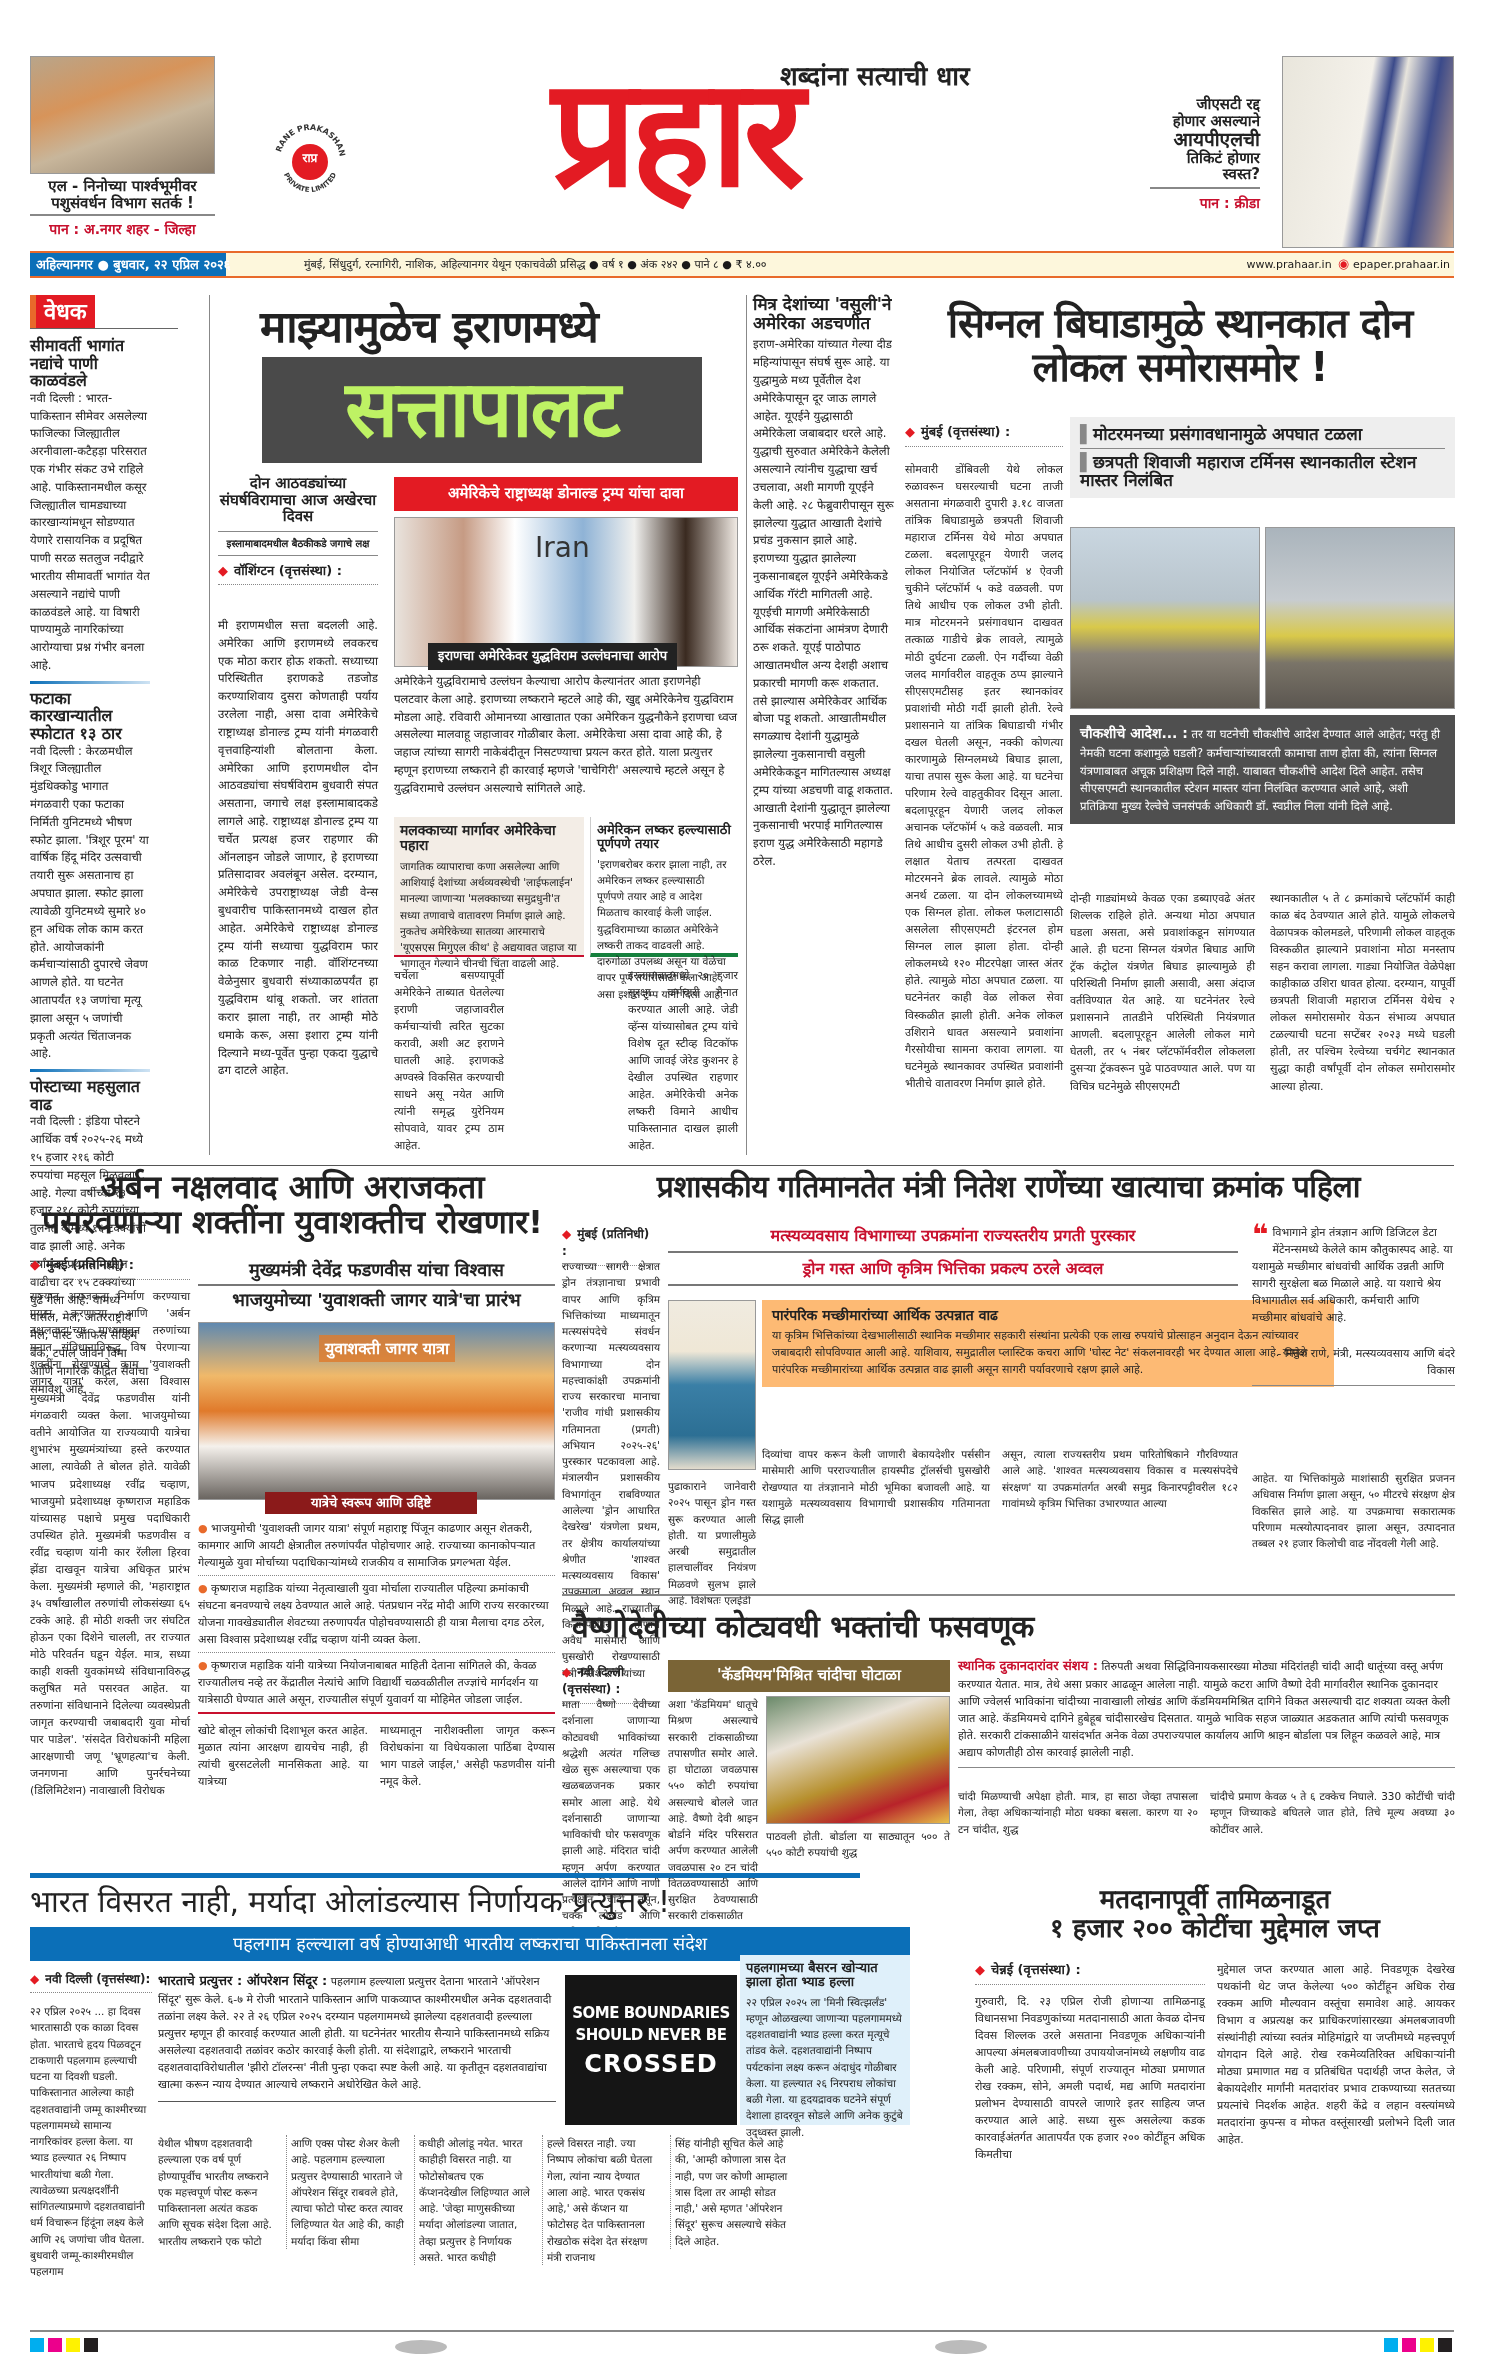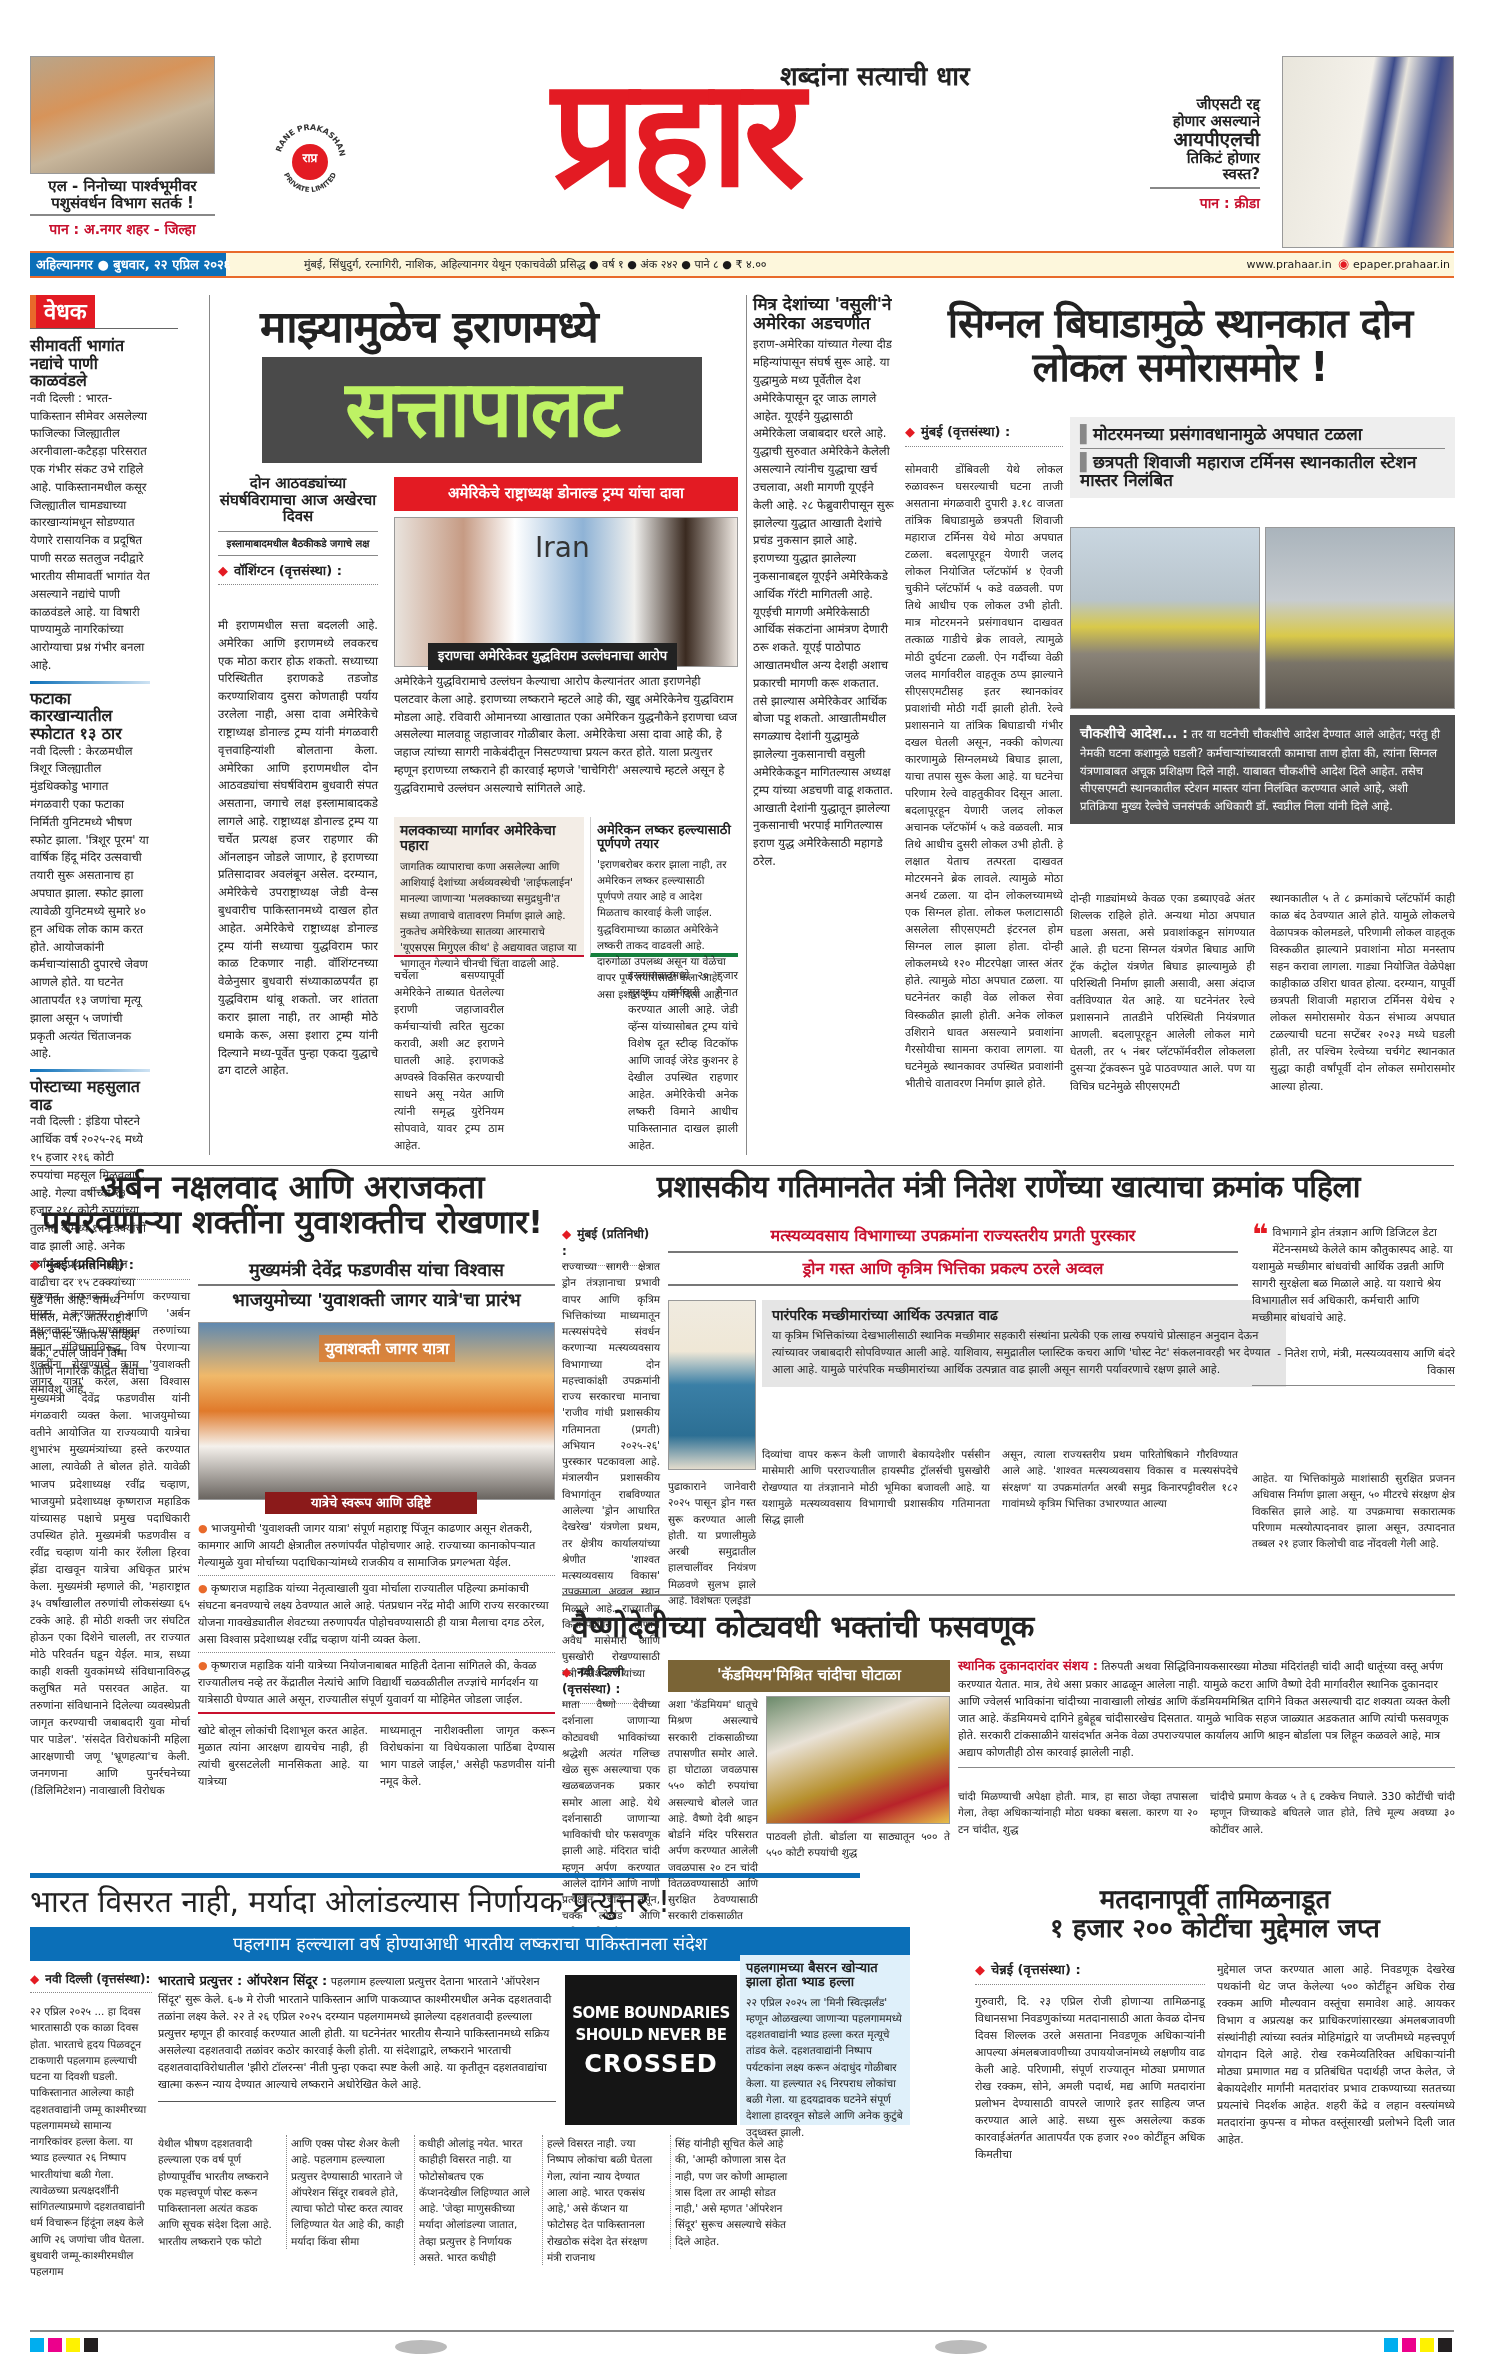--- a/index.html
+++ b/index.html
@@ -170,21 +170,21 @@
 
 <div class="abs" style="left:562px;top:1170px;width:893px;height:420px">
   <div class="hl" style="font-size:30px;text-align:center;letter-spacing:-0.5px;white-space:nowrap">प्रशासकीय गतिमानतेत मंत्री नितेश राणेंच्या खात्याचा क्रमांक पहिला</div>
   <div class="abs dateline" style="left:0;top:56px;width:95px;font-size:12px"><span class="dia">◆</span><span>मुंबई (प्रतिनिधी) :</span></div>
   <div class="abs body-txt" style="left:0;top:88px;width:98px;font-size:10.5px">राज्याच्या सागरी क्षेत्रात ड्रोन तंत्रज्ञानाचा प्रभावी वापर आणि कृत्रिम भित्तिकांच्या माध्यमातून मत्स्यसंपदेचे संवर्धन करणाऱ्या मत्स्यव्यवसाय विभागाच्या दोन महत्त्वाकांक्षी उपक्रमांनी राज्य सरकारचा मानाचा 'राजीव गांधी प्रशासकीय गतिमानता (प्रगती) अभियान २०२५-२६' पुरस्कार पटकावला आहे. मंत्रालयीन प्रशासकीय विभागांतून राबविण्यात आलेल्या 'ड्रोन आधारित देखरेख' यंत्रणेला प्रथम, तर क्षेत्रीय कार्यालयांच्या श्रेणीत 'शाश्वत मत्स्यव्यवसाय विकास' उपक्रमाला अव्वल स्थान मिळाले आहे. राज्यातील किनारपट्टीवर होणारी अवैध मासेमारी आणि घुसखोरी रोखण्यासाठी मंत्री नितेश राणे यांच्या</div>
   <div class="abs" style="left:106px;top:54px;width:570px;text-align:center">
     <div style="font-weight:bold;color:#c8102e;font-size:16px;border-bottom:2px solid #777;padding-bottom:4px">मत्स्यव्यवसाय विभागाच्या उपक्रमांना राज्यस्तरीय प्रगती पुरस्कार</div>
     <div style="font-weight:bold;color:#c8102e;font-size:16px;padding:4px 0;border-bottom:2px solid #777">ड्रोन गस्त आणि कृत्रिम भित्तिका प्रकल्प ठरले अव्वल</div>
   </div>
   <div class="abs photo" style="left:106px;top:130px;width:88px;height:170px;background:linear-gradient(180deg,#f0ebe0 0%,#efe7d6 30%,#3a7fa6 50%,#2c6f94 80%,#e3dccd 100%)"></div>
-  <div class="abs" style="left:200px;top:130px;width:524px;background:#e5e5e5;padding:8px 10px">
+  <div class="abs" style="left:200px;top:130px;width:572px;background:#fdba74;padding:8px 10px">
     <div class="hl" style="font-size:14px;letter-spacing:0;margin-bottom:4px">पारंपरिक मच्छीमारांच्या आर्थिक उत्पन्नात वाढ</div>
     <div class="body-txt" style="font-size:11px;text-align:left">या कृत्रिम भित्तिकांच्या देखभालीसाठी स्थानिक मच्छीमार सहकारी संस्थांना प्रत्येकी एक लाख रुपयांचे प्रोत्साहन अनुदान देऊन त्यांच्यावर जबाबदारी सोपविण्यात आली आहे. याशिवाय, समुद्रातील प्लास्टिक कचरा आणि 'घोस्ट नेट' संकलनावरही भर देण्यात आला आहे. यामुळे पारंपरिक मच्छीमारांच्या आर्थिक उत्पन्नात वाढ झाली असून सागरी पर्यावरणाचे रक्षण झाले आहे.</div>
   </div>
   <div class="abs body-txt" style="left:106px;top:308px;width:88px;font-size:10.5px">पुढाकाराने जानेवारी २०२५ पासून ड्रोन गस्त सुरू करण्यात आली होती. या प्रणालीमुळे अरबी समुद्रातील हालचालींवर नियंत्रण मिळवणे सुलभ झाले आहे. विशेषतः एलईडी</div>
   <div class="abs body-txt" style="left:200px;top:276px;width:228px;font-size:10.5px">दिव्यांचा वापर करून केली जाणारी बेकायदेशीर पर्ससीन मासेमारी आणि परराज्यातील हायस्पीड ट्रॉलर्सची घुसखोरी रोखण्यात या तंत्रज्ञानाने मोठी भूमिका बजावली आहे. या यशामुळे मत्स्यव्यवसाय विभागाची प्रशासकीय गतिमानता सिद्ध झाली</div>
   <div class="abs body-txt" style="left:440px;top:276px;width:236px;font-size:10.5px">असून, त्याला राज्यस्तरीय प्रथम पारितोषिकाने गौरविण्यात आले आहे. 'शाश्वत मत्स्यव्यवसाय विकास व मत्स्यसंपदेचे संरक्षण' या उपक्रमांतर्गत अरबी समुद्र किनारपट्टीवरील १८२ गावांमध्ये कृत्रिम भित्तिका उभारण्यात आल्या</div>
   <div class="abs" style="left:690px;top:54px;width:203px;font-size:11px;line-height:1.55">
     <span style="color:#e31b23;font-size:28px;font-weight:bold;float:left;line-height:.8;margin-right:4px">❝</span>
     <span>विभागाने ड्रोन तंत्रज्ञान आणि डिजिटल डेटा मेंटेनन्समध्ये केलेले काम कौतुकास्पद आहे. या यशामुळे मच्छीमार बांधवांची आर्थिक उन्नती आणि सागरी सुरक्षेला बळ मिळाले आहे. या यशाचे श्रेय विभागातील सर्व अधिकारी, कर्मचारी आणि मच्छीमार बांधवांचे आहे.</span>
     <div style="text-align:right;margin-top:19px;border-bottom:1px solid #888;padding-bottom:6px">- नितेश राणे, मंत्री, मत्स्यव्यवसाय आणि बंदरे विकास</div>

